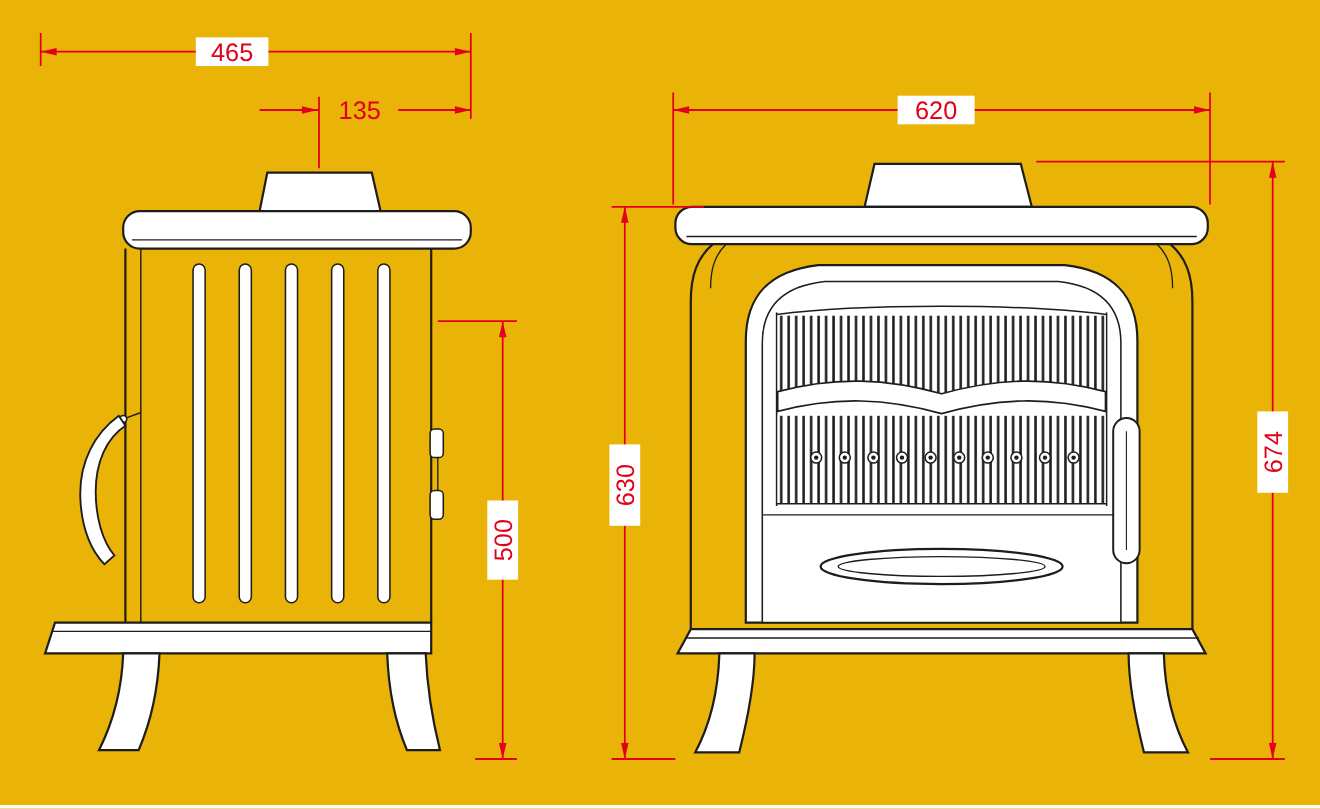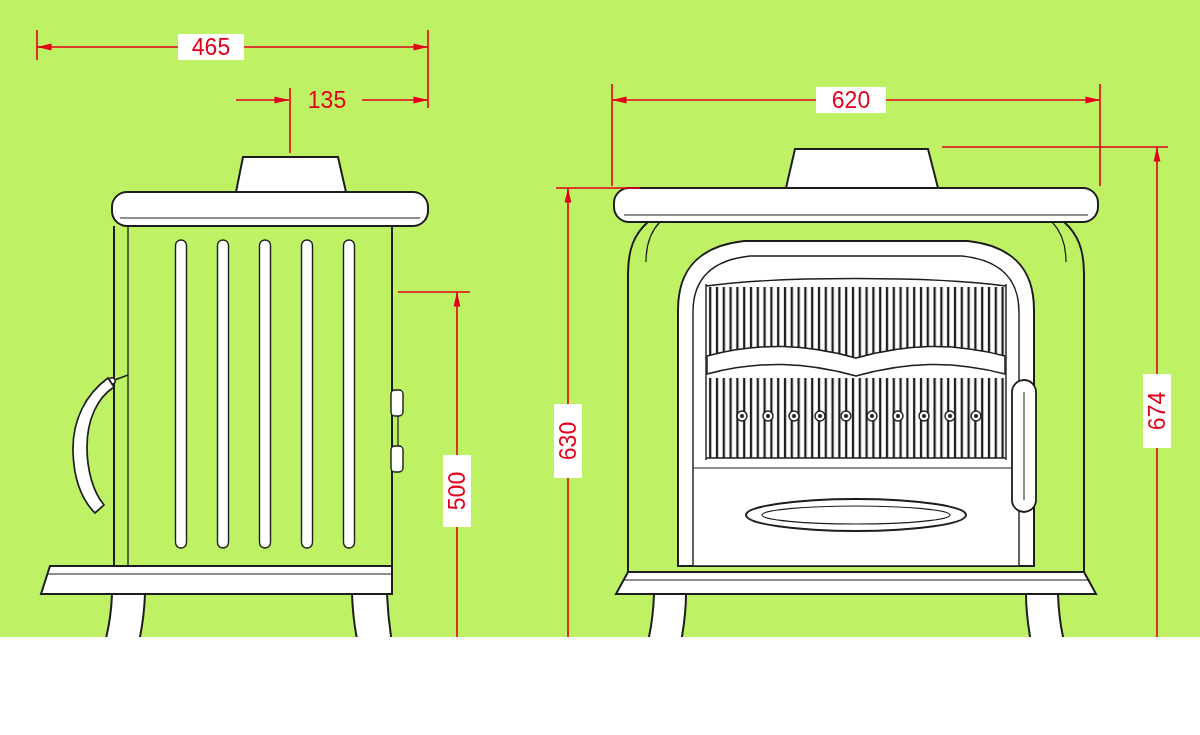--- a/index.html
+++ b/index.html
@@ -1,16 +1,16 @@
 <!DOCTYPE html>
 <html><head>
 <meta charset="utf-8">
 <style>
   html,body{margin:0;padding:0;background:#ffffff;}
-  .stage{width:1200px;height:637px;background:#bef264;position:relative;overflow:hidden;}
+  .stage{width:1200px;height:732px;background:#eab308;position:relative;overflow:hidden;}
   svg{display:block;}
   .dim-label{font-family:"Liberation Sans","DejaVu Sans",sans-serif;font-size:23px;}
   .blk{fill:none;}
 </style>
 </head>
 <body>
 
 <div class="stage">
 <svg width="1200" height="735" viewBox="0 0 1200 735">
   <defs>

